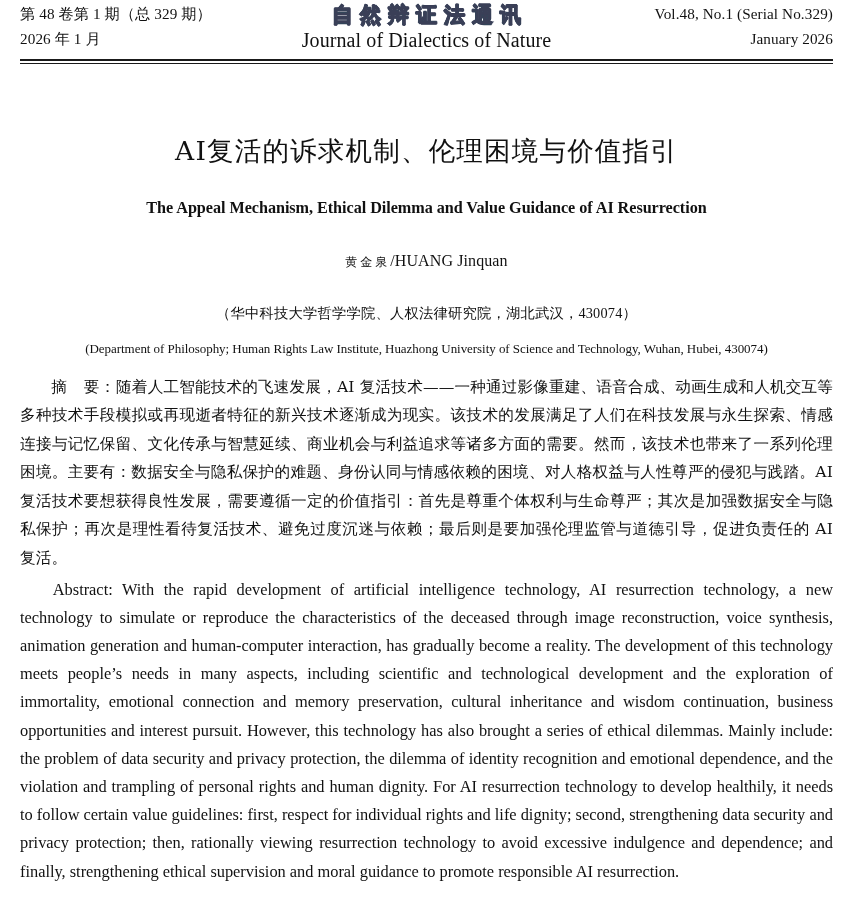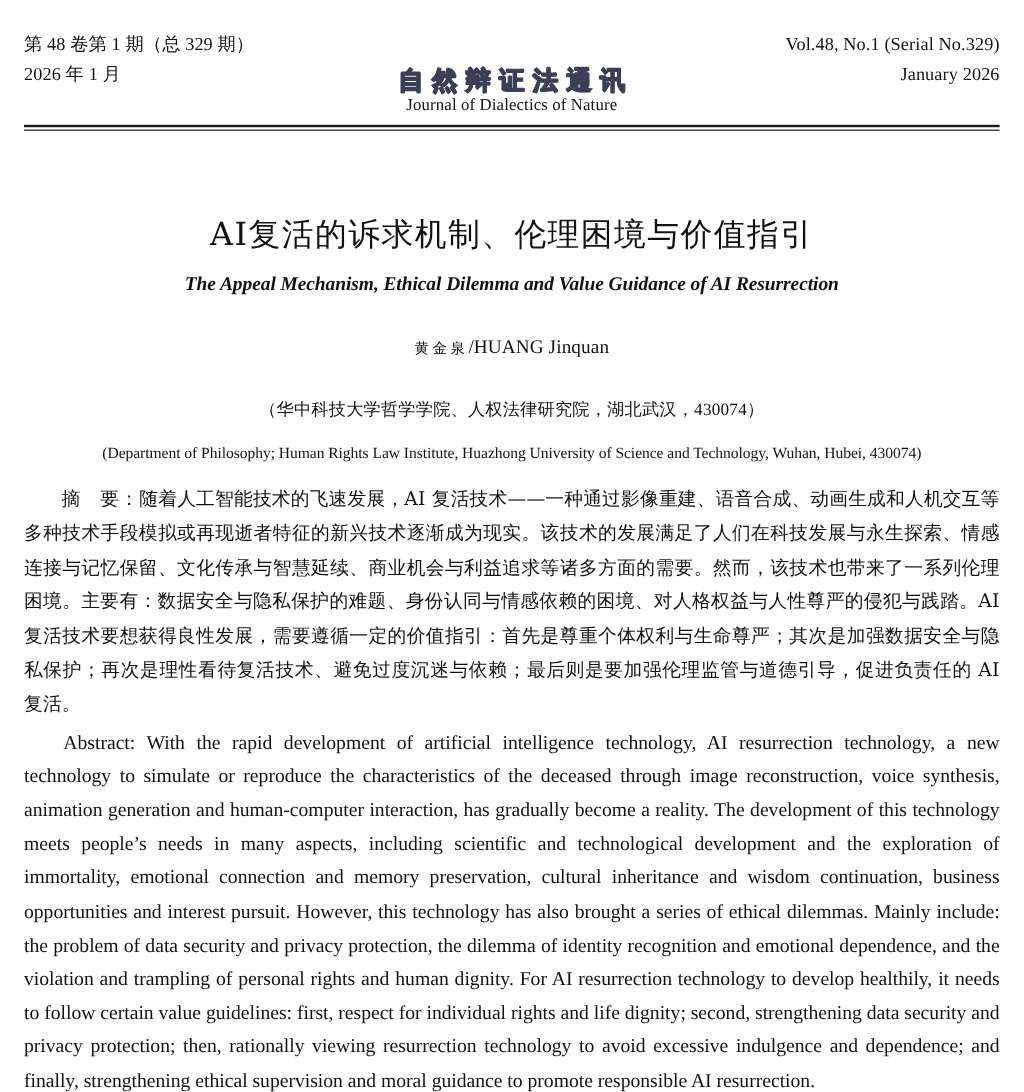--- a/index.html
+++ b/index.html
@@ -22,21 +22,21 @@
     box-sizing: border-box;
     padding: 0 20px;
     position: relative;
   }
 
   
   .masthead {
     display: flex;
     align-items: flex-start;
     justify-content: space-between;
-    padding-top: 26px;
+    padding-top: 2px;
   }
   .masthead-col {
     display: flex;
     flex-direction: column;
     line-height: 1.62;
   }
   .masthead-left { align-items: flex-start; width: 250px; }
   .masthead-right { align-items: flex-end; width: 250px; }
   .masthead-center {
     flex: 1;
@@ -54,24 +54,23 @@
     letter-spacing: 7px;
     font-weight: 700;
     color: #0f766e;
     -webkit-text-stroke: 0.9px #3a3f57;
     text-shadow:
       0.7px 0 0 #3a3f57, -0.7px 0 0 #3a3f57,
       0 0.7px 0 #3a3f57, 0 -0.7px 0 #3a3f57;
     font-family: "DejaVu Serif", "Liberation Serif", serif;
     line-height: 1.25;
     padding-left: 7px;
-    margin-top: 28px;
   }
   .journal-en {
-    font-size: 14px;
+    font-size: 20px;
     letter-spacing: 0.1px;
     margin-top: 1px;
     white-space: nowrap;
   }
 
   .rule-double {
     margin-top: 7px;
     border-top: 2.4px solid #1a1a1a;
     border-bottom: 1px solid #1a1a1a;
     height: 2px;
@@ -83,24 +82,23 @@
     font-size: 26.5px;
     letter-spacing: 1.2px;
     margin-top: 70px;
     font-family: "DejaVu Serif", "Liberation Serif", serif;
     font-weight: 400;
     line-height: 1.25;
   }
   .title-en {
     font-size: 16.2px;
     font-weight: 700;
-    margin-top: 15px;
+    margin-top: 31px;
     letter-spacing: -0.05px;
     line-height: 1.3;
-    font-style: italic;
   }
   .author-line {
     margin-top: 32px;
     font-size: 16px;
     line-height: 1.3;
   }
   .author-cn {
     font-size: 12px;
     letter-spacing: 3px;
     font-family: "DejaVu Serif", "Liberation Serif", serif;

